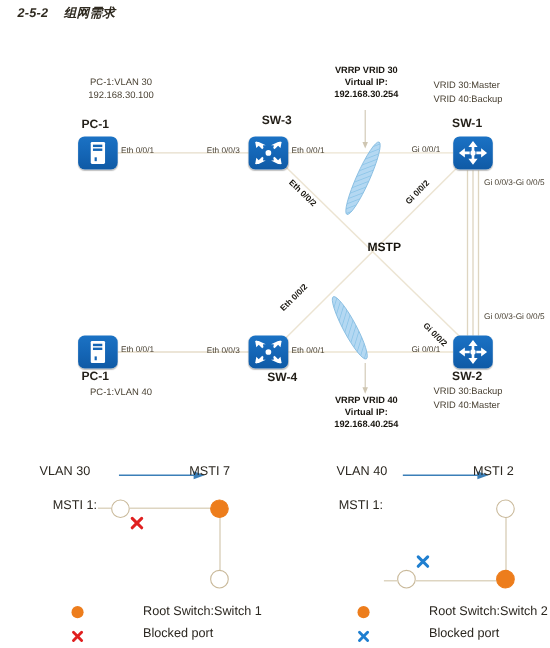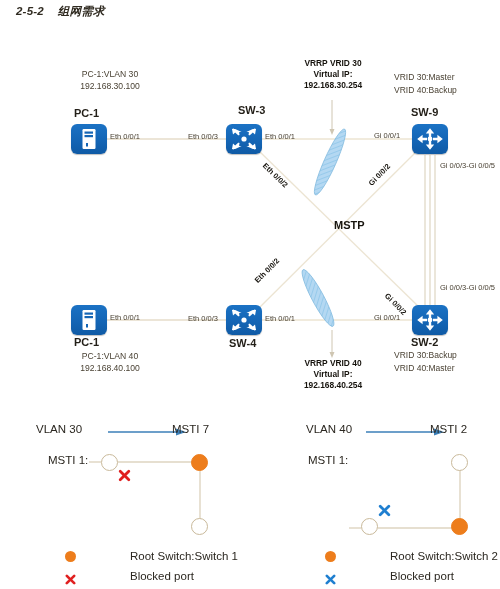--- a/index.html
+++ b/index.html
@@ -248,60 +248,59 @@
     <svg viewBox="0 0 36 30">
       <circle cx="18" cy="15" r="2.4" fill="#ffffff"></circle>
       <g fill="#ffffff">
         <path d="M18 4.2 L22.2 9.6 L19.2 9.6 L19.2 14 L16.8 14 L16.8 9.6 L13.8 9.6 Z"></path>
         <path d="M18 25.8 L13.8 20.4 L16.8 20.4 L16.8 16 L19.2 16 L19.2 20.4 L22.2 20.4 Z"></path>
         <path d="M5.2 15 L10.6 10.8 L10.6 13.8 L15 13.8 L15 16.2 L10.6 16.2 L10.6 19.2 Z"></path>
         <path d="M30.8 15 L25.4 19.2 L25.4 16.2 L21 16.2 L21 13.8 L25.4 13.8 L25.4 10.8 Z"></path>
       </g>
     </svg>
   </div>
-  <div class="node-label" style="left:411px; top:106px;">SW-9</div>
+  <div class="node-label" style="left:411px; top:106px;">SW-1</div>
   <div class="ann-mid" style="left:394px; top:72px;">VRID 30:Master</div>
   <div class="ann-mid" style="left:394px; top:85px;">VRID 40:Backup</div>
   <div class="ann" style="left:374px; top:131px;">Gi 0/0/1</div>
   <div class="ann-rot" style="left:370px; top:180px; transform:rotate(-46deg);">Gi 0/0/2</div>
   <div class="ann" style="left:440px; top:161px;">Gi 0/0/3-Gi 0/0/5</div>
 
   <div class="mstp-label" style="left:322px; top:219px;">MSTP</div>
 
   <div class="node" style="left:71px; top:305px;">
     <svg viewBox="0 0 36 30">
       <rect x="11.5" y="5" width="13" height="20" rx="1.2" fill="#ffffff"></rect>
       <rect x="13.5" y="7.5" width="8.5" height="2.2" fill="#1465b5"></rect>
       <rect x="13.5" y="11" width="8.5" height="2.2" fill="#1465b5"></rect>
       <rect x="15" y="19" width="2" height="3.5" fill="#1465b5"></rect>
     </svg>
   </div>
   <div class="node-label" style="left:74px; top:336px;">PC-1</div>
   <div class="ipline" style="left:55px; top:350px; width:110px;">
     <div>PC-1:VLAN 40</div>
-    <div>192.168.40.100</div>
   </div>
   <div class="ann" style="left:110px; top:313px;">Eth 0/0/1</div>
 
   <div class="node" style="left:226px; top:305px;">
     <svg viewBox="0 0 36 30">
       <circle cx="18" cy="15" r="2.6" fill="#ffffff"></circle>
       <g fill="#ffffff">
         <path d="M6 5 L13.2 11.2 L13.2 8.0 L15.6 8.0 L9.2 5 Z"></path>
         <path d="M6 5 L7.0 10.6 L9.2 8.4 L12.4 11.6 L13.6 10.2 L7.6 4.6 Z"></path>
         <path d="M30 5 L22.8 11.2 L22.8 8.0 L20.4 8.0 L26.8 5 Z"></path>
         <path d="M30 5 L29 10.6 L26.8 8.4 L23.6 11.6 L22.4 10.2 L28.4 4.6 Z"></path>
         <path d="M6 25 L13.2 18.8 L13.2 22.0 L15.6 22.0 L9.2 25 Z"></path>
         <path d="M6 25 L7.0 19.4 L9.2 21.6 L12.4 18.4 L13.6 19.8 L7.6 25.4 Z"></path>
         <path d="M30 25 L22.8 18.8 L22.8 22.0 L20.4 22.0 L26.8 25 Z"></path>
         <path d="M30 25 L29 19.4 L26.8 21.6 L23.6 18.4 L22.4 19.8 L28.4 25.4 Z"></path>
       </g>
     </svg>
   </div>
-  <div class="node-label" style="left:229px; top:337px;">SW-4</div>
+  <div class="node-label" style="left:243px; top:337px;">SW-4</div>
   <div class="ann" style="left:188px; top:314px;">Eth 0/0/3</div>
   <div class="ann" style="left:265px; top:314px;">Eth 0/0/1</div>
   <div class="ann-rot" style="left:256px; top:277px; transform:rotate(-45deg);">Eth 0/0/2</div>
 
   <div class="node" style="left:412px; top:305px;">
     <svg viewBox="0 0 36 30">
       <circle cx="18" cy="15" r="2.4" fill="#ffffff"></circle>
       <g fill="#ffffff">
         <path d="M18 4.2 L22.2 9.6 L19.2 9.6 L19.2 14 L16.8 14 L16.8 9.6 L13.8 9.6 Z"></path>
         <path d="M18 25.8 L13.8 20.4 L16.8 20.4 L16.8 16 L19.2 16 L19.2 20.4 L22.2 20.4 Z"></path>

